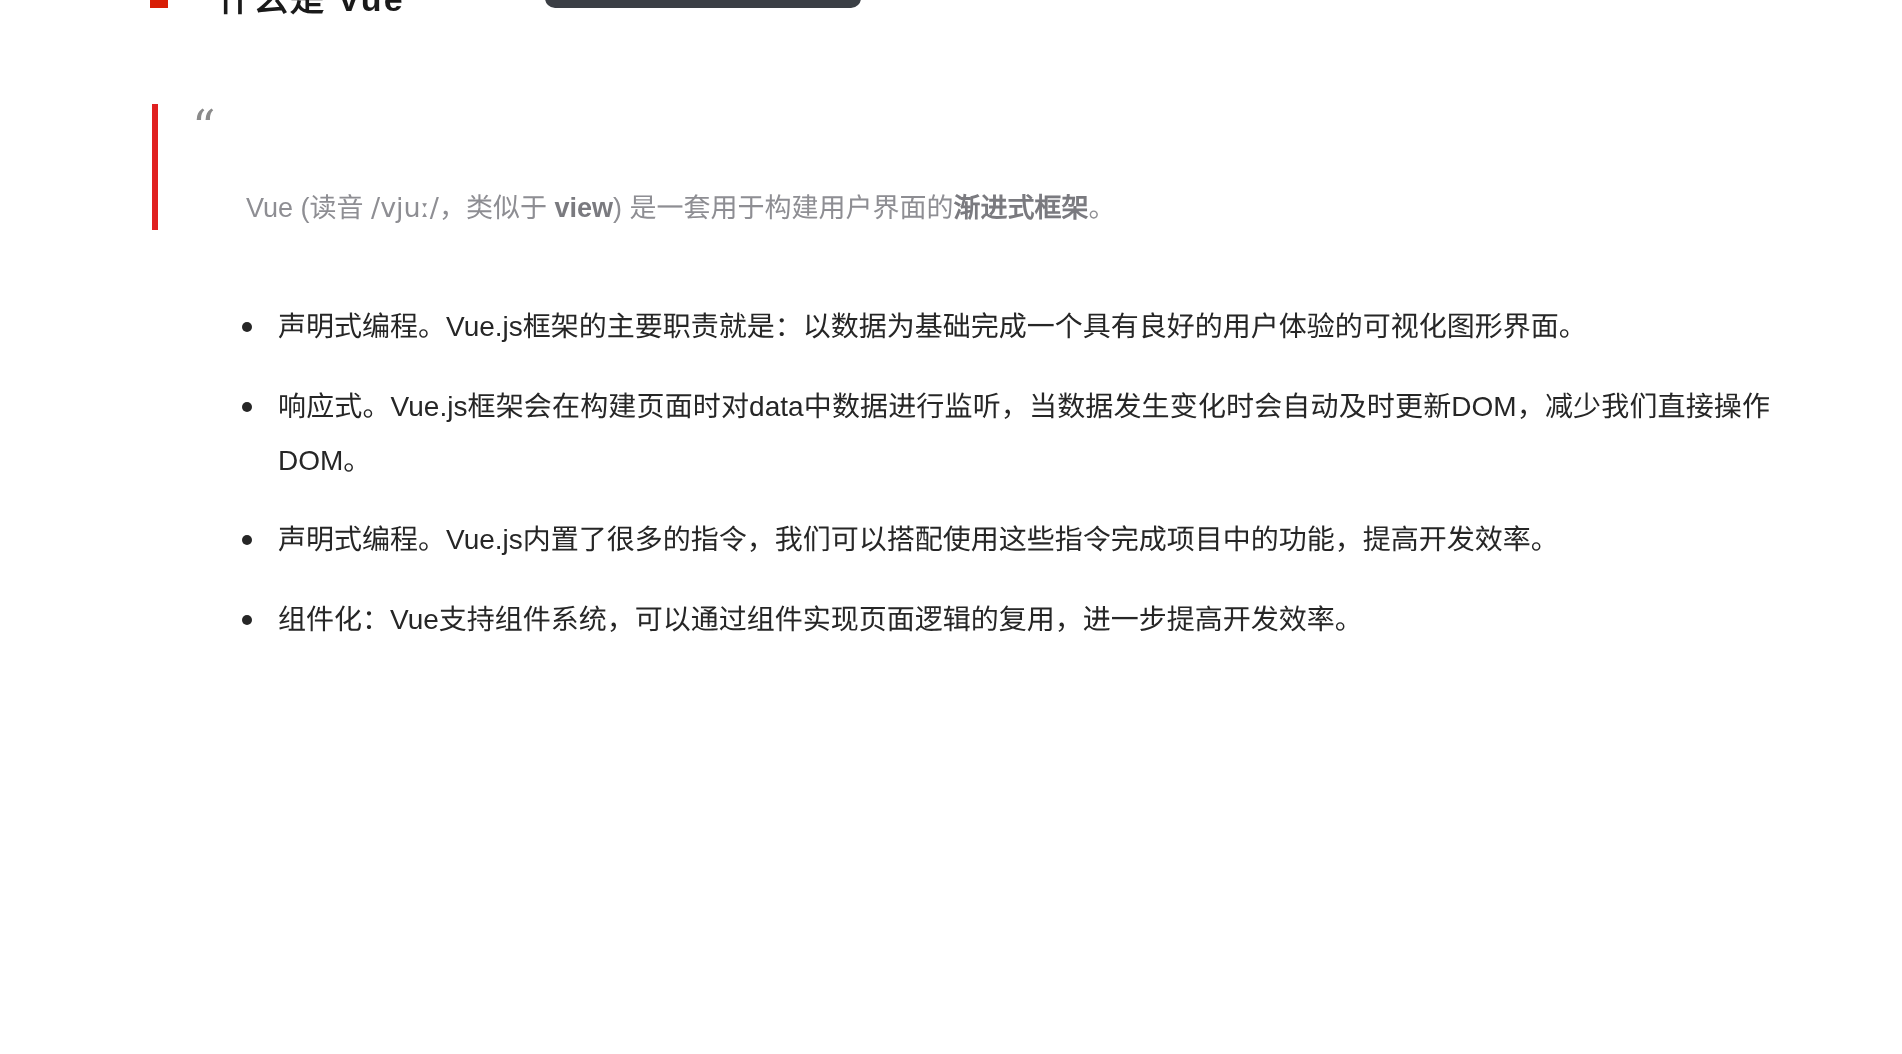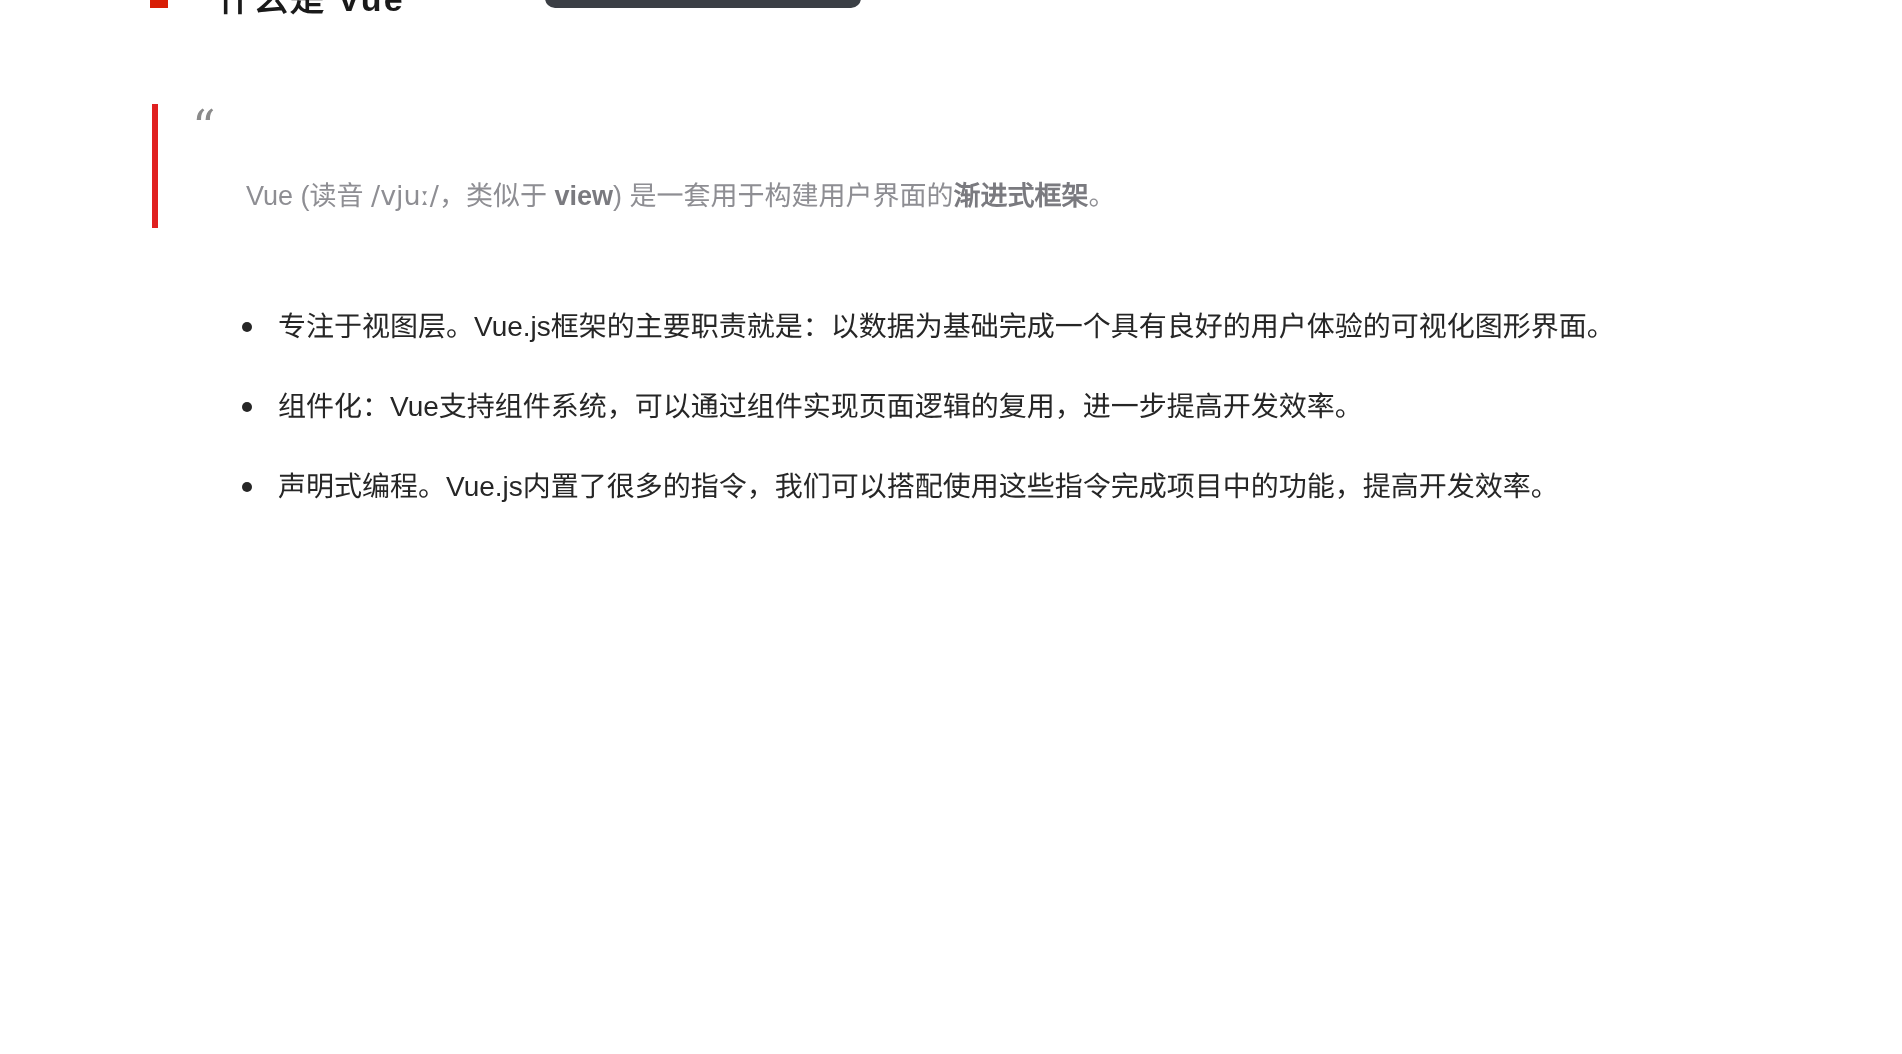--- a/index.html
+++ b/index.html
@@ -71,21 +71,21 @@
   .quote-mark {
     font-family: "DejaVu Serif", "Liberation Serif", serif;
     font-size: 46px;
     color: #8a8a8a;
     line-height: 0.6;
     height: 32px;
     margin-top: 10px;
     margin-left: 8px;
   }
   .quote-text {
-    margin-top: 28px;
+    margin-top: 40px;
     margin-left: 62px;
     font-size: 27px;
     color: #8e8e93;
     line-height: 1.6;
     white-space: nowrap;
   }
   .quote-text b {
     color: #7a7a7f;
     font-weight: bold;
   }
@@ -138,18 +138,19 @@
     <span class="heading-bullet"></span>
     <span class="heading-text">什么是 Vue</span>
   </div>
 
   <div class="quote">
     <div class="quote-mark">“</div>
     <div class="quote-text"><span>Vue (读音 </span><span class="ipa">/vjuː/</span><span>，类似于 </span><span class="kw">view</span><span>) 是一套用于构建用户界面的</span><b>渐进式框架</b><span>。</span></div>
   </div>
 
   <ul class="list">
-    <li>专注于视图层。Vue.js框架的主要职责就是：以数据为基础完成一个具有良好的用户体验的可视化图形界面。</li>
+    <li>声明式编程。Vue.js框架的主要职责就是：以数据为基础完成一个具有良好的用户体验的可视化图形界面。</li>
+    <li>响应式。Vue.js框架会在构建页面时对data中数据进行监听，当数据发生变化时会自动及时更新DOM，减少我们直接操作DOM。</li>
+    <li>声明式编程。Vue.js内置了很多的指令，我们可以搭配使用这些指令完成项目中的功能，提高开发效率。</li>
     <li>组件化：Vue支持组件系统，可以通过组件实现页面逻辑的复用，进一步提高开发效率。</li>
-    <li>声明式编程。Vue.js内置了很多的指令，我们可以搭配使用这些指令完成项目中的功能，提高开发效率。</li>
   </ul>
 
 </div>
 
 </body></html>

